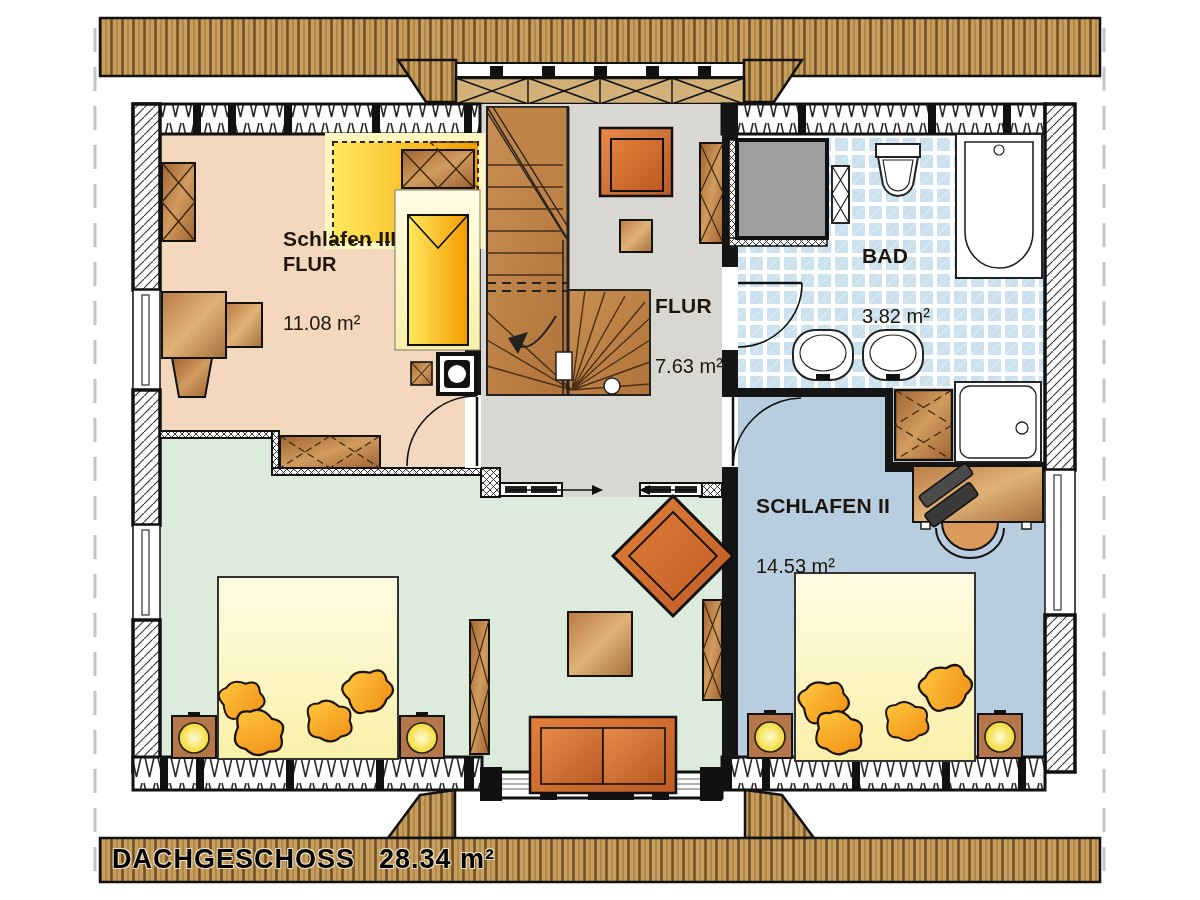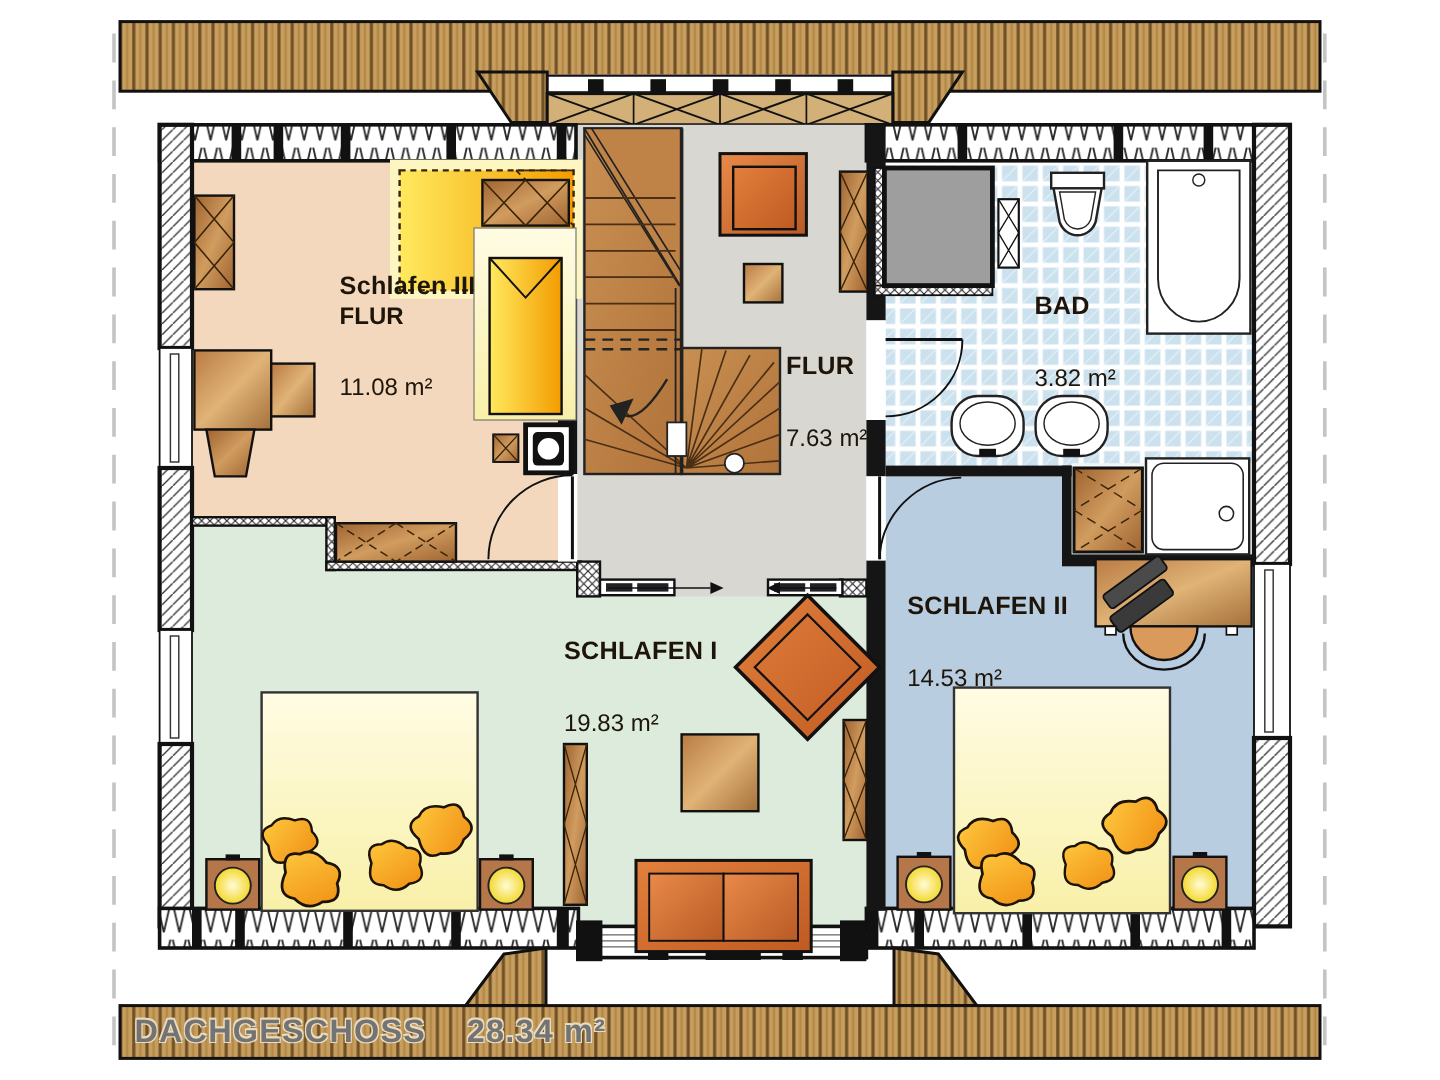--- a/index.html
+++ b/index.html
@@ -4,22 +4,22 @@
 <style>
   html,body{margin:0;padding:0;background:#fff;}
   .stage{position:relative;width:1200px;height:900px;background:#fff;overflow:hidden;
          font-family:Liberation Sans, sans-serif;}
   .stage svg{position:absolute;left:0;top:0;}
   .room-label{position:absolute;color:#1e150a;line-height:1.22;pointer-events:none;}
   .room-label .rl-name{font-weight:bold;font-size:21px;letter-spacing:.2px;}
   .room-label .rl-sub{font-weight:bold;font-size:20px;}
   .room-label .rl-area{font-weight:normal;font-size:20px;margin-top:35px;}
   .room-label span{display:block;white-space:nowrap;}
-  .floor-title{position:absolute;left:112px;top:844px;display:flex;gap:34px;align-items:baseline;
-    font-weight:bold;font-size:27px;color:#737373;letter-spacing:1px;
+  .floor-title{position:absolute;left:112px;top:844px;display:flex;gap:24px;align-items:baseline;
+    font-weight:bold;font-size:27px;color:#000000;letter-spacing:1px;
     text-shadow:-1px -1px 0 #e9dcbe,1px -1px 0 #e9dcbe,-1px 1px 0 #e9dcbe,1px 1px 0 #e9dcbe;}
 </style>
 </head>
 <body>
 
 <div class="stage">
 <svg width="1200" height="900" viewBox="0 0 1200 900">
 <defs>
   <pattern id="slats" width="11" height="70" patternUnits="userSpaceOnUse">
     <rect width="11" height="70" fill="#c79e5e"></rect>
@@ -423,24 +423,20 @@
   <span class="rl-area">11.08 m²</span>
 </div>
 <div class="room-label" style="left:655px;top:293px;">
   <span class="rl-name">FLUR</span>
   <span class="rl-area">7.63 m²</span>
 </div>
 <div class="room-label" style="left:862px;top:243px;">
   <span class="rl-name">BAD</span>
   <span class="rl-area">3.82 m²</span>
 </div>
-<div class="room-label" style="left:470px;top:530px;">
-  <span class="rl-name">SCHLAFEN I</span>
-  <span class="rl-area">19.83 m²</span>
-</div>
 <div class="room-label" style="left:756px;top:493px;">
   <span class="rl-name">SCHLAFEN II</span>
   <span class="rl-area">14.53 m²</span>
 </div>
 <div class="floor-title">
   <span>DACHGESCHOSS</span>
   <span>28.34 m²</span>
 </div>
 </div>
 

